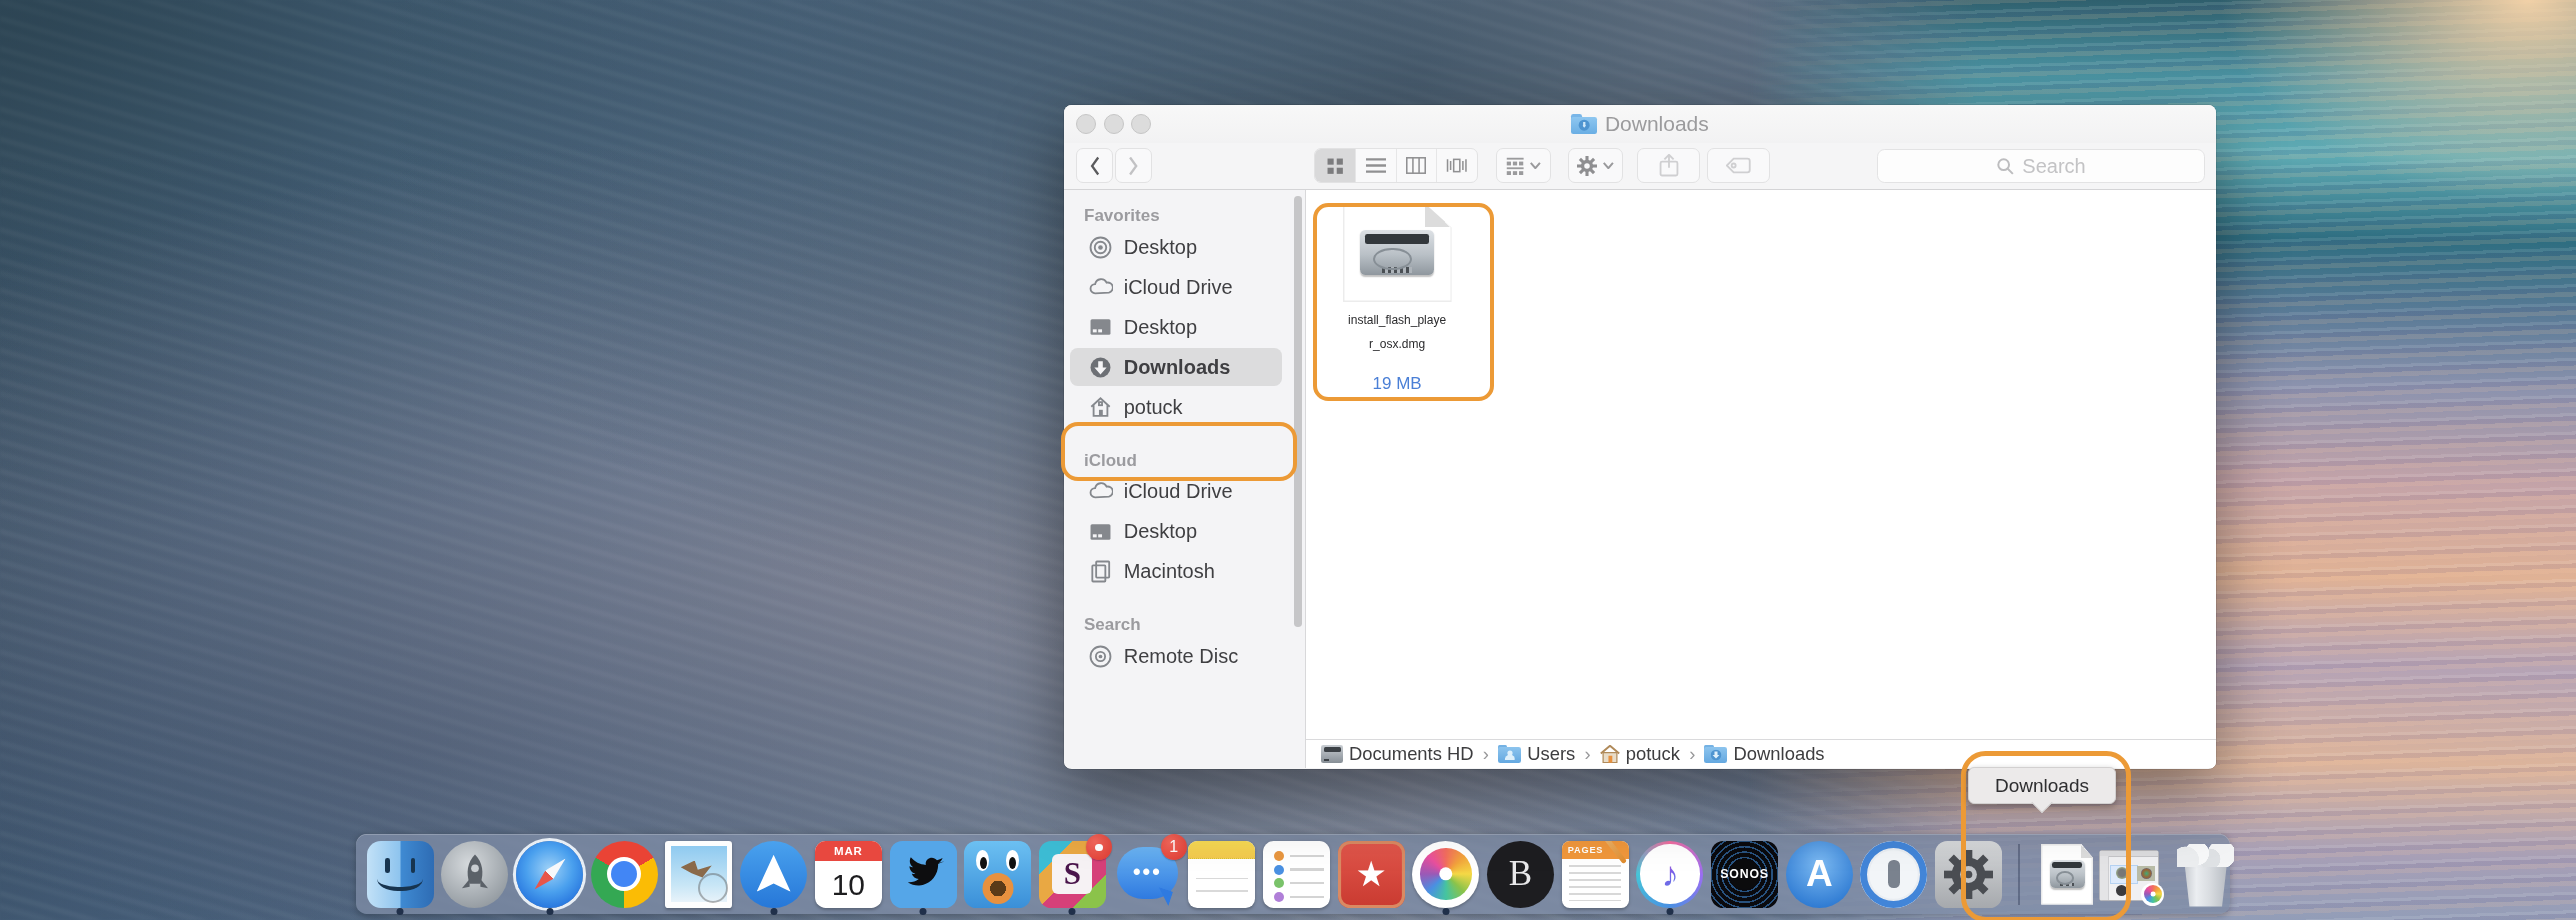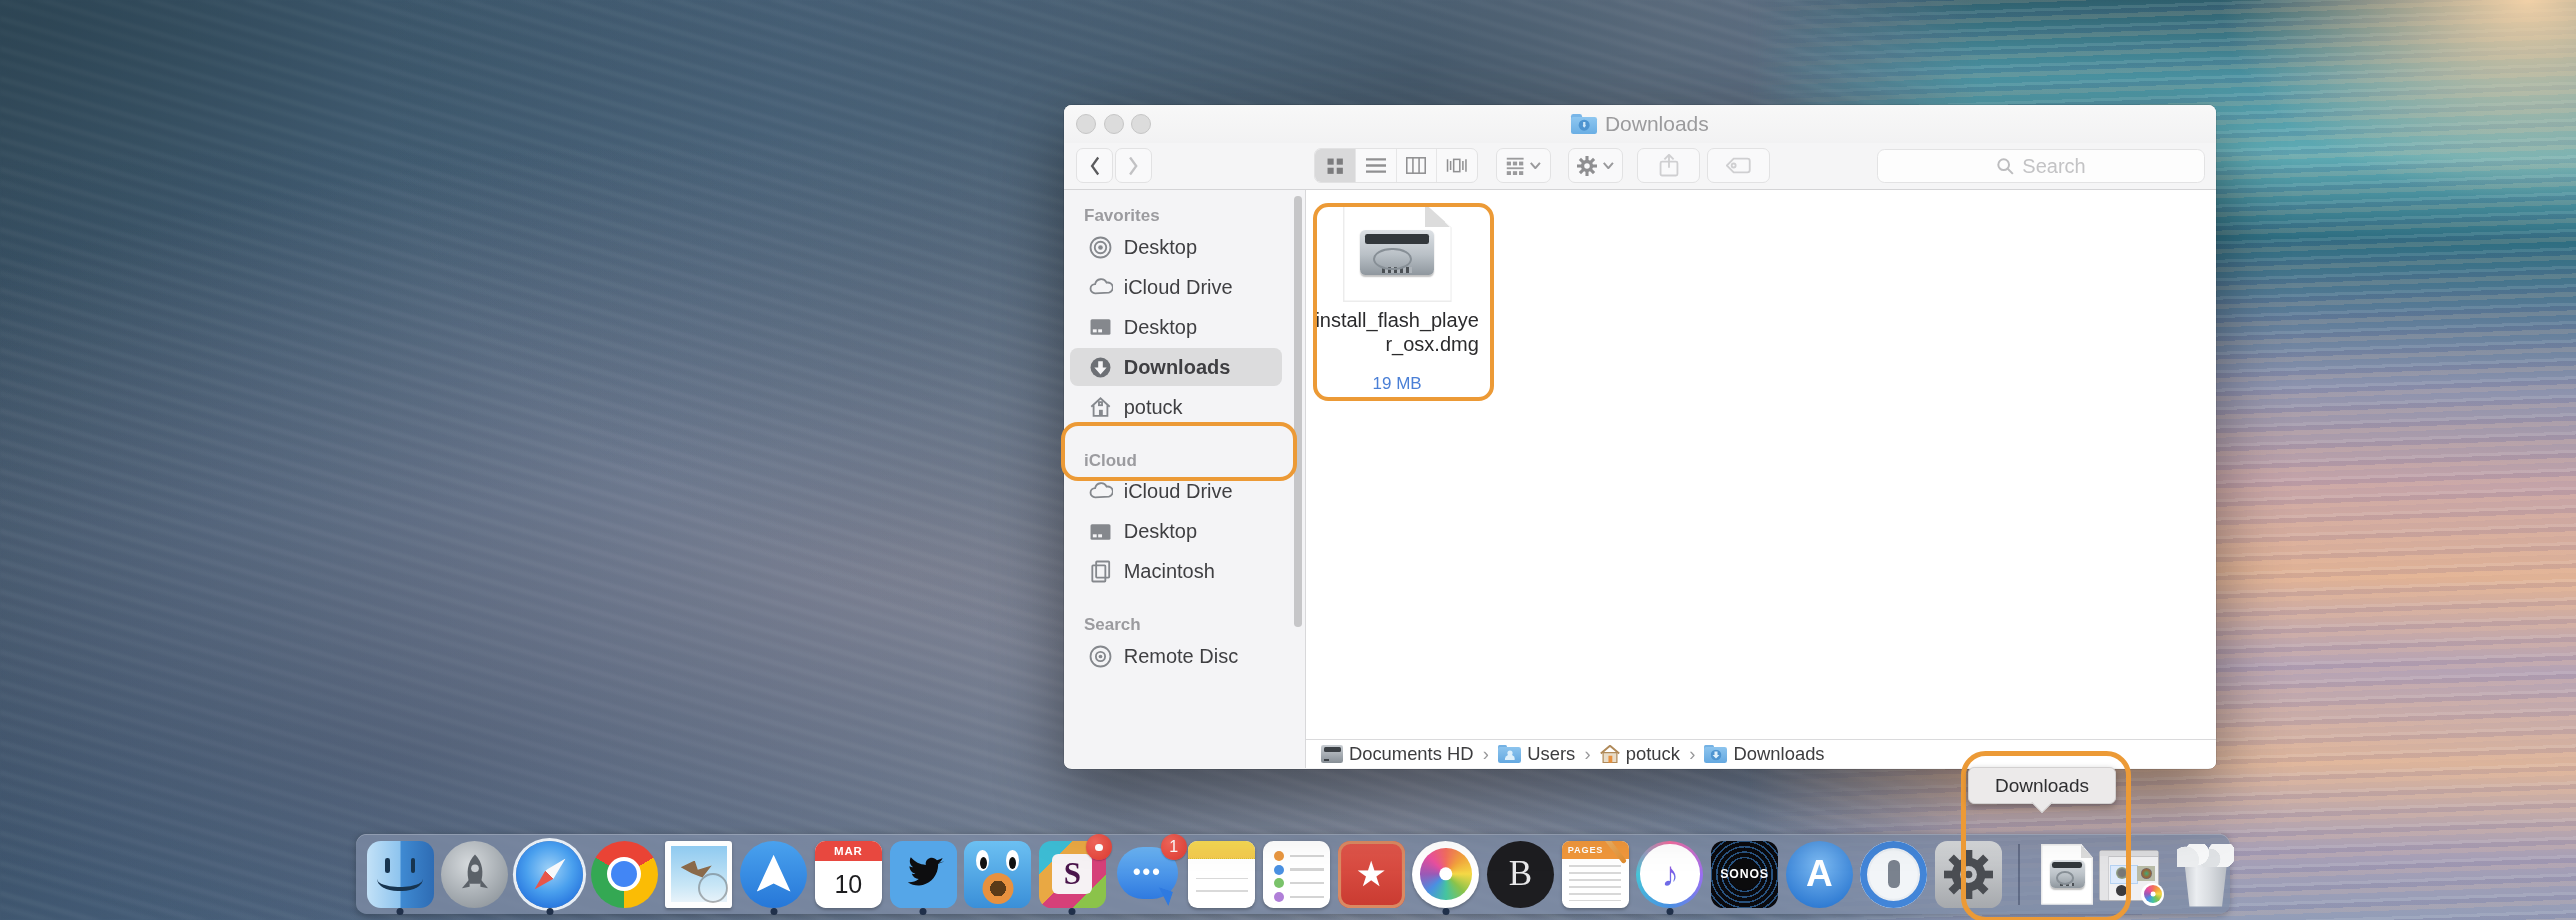--- a/index.html
+++ b/index.html
@@ -52,21 +52,21 @@
   .sb-head{height:23px;line-height:23px;padding-left:20px;font-size:17px;font-weight:bold;color:#9b9b9f;}
   .sb-gap{height:21.5px;}
   .sb-item{position:relative;height:40px;display:flex;align-items:center;gap:10.7px;padding-left:24.5px;font-size:20px;color:#3f3f42;}
   .sb-item .ic{width:24.5px;height:24.5px;flex:0 0 24.5px;display:flex;align-items:center;justify-content:center;}
   .sb-item.sel::before{content:"";position:absolute;left:6.1px;right:23px;top:0.8px;bottom:0.8px;background:#dcdcdd;border-radius:7.7px;}
   .sb-item>*{position:relative;}
   .sb-scroll{position:absolute;right:3.1px;top:6.1px;width:7.7px;height:431px;border-radius:3.8px;background:#c6c6c8;}
 
   .content{flex:1;background:#ffffff;position:relative;}
   .filetile{position:absolute;left:4.6px;top:14px;width:173px;height:190px;display:flex;flex-direction:column;align-items:center;}
-  .fname{margin-top:6.1px;font-size:20px;line-height:24px;color:#2b2b2d;text-align:right;}
+  .fname{margin-top:6.1px;font-size:12px;line-height:24px;color:#2b2b2d;text-align:center;}
   .fsize{margin-top:18px;font-size:17px;color:#4a7fd6;}
 
   .pathbar{position:absolute;left:0;right:0;bottom:0;height:28px;border-top:1.5px solid #dadadc;background:#fff;display:flex;align-items:center;padding-left:15.3px;gap:7.7px;font-size:18.4px;color:#3d3d3f;}
   .pathbar .sep{color:#98989a;font-size:18.4px;margin:0 1.5px;}
   .pitem{display:flex;align-items:center;gap:6.1px;}
 
   
   .dmgfile{position:relative;background:#fff;box-shadow:0 0 0 1.5px #ececec inset;clip-path:polygon(0 0,76% 0,100% 24%,100% 100%,0 100%);}
   .dmgfile .fold{position:absolute;right:0;top:0;width:24%;height:24%;background:linear-gradient(225deg,#f2f2f2 0 50%,#dcdcdc 50% 100%);}
   .dmgfile .drive{position:absolute;left:16%;right:16%;top:27%;height:46%;border-radius:5.4px;background:linear-gradient(180deg,#dde1e5 0%,#b9c0c6 55%,#8f979e 100%);box-shadow:0 1.5px 1.5px rgba(0,0,0,.25);}
@@ -120,21 +120,21 @@
   .icon-mail{background:#fdfdfd;border-radius:3.1px;box-shadow:0 1.5px 3.1px rgba(0,0,0,.25);}
   .icon-mail .sky{position:absolute;inset:5.4px;background:linear-gradient(180deg,#8fcaf0 0%,#c8e6f6 70%,#e8f3fa 100%);}
   .icon-mail .bird{position:absolute;left:15.3px;top:20px;width:31px;height:17px;background:#8a6a4a;clip-path:polygon(0 40%,45% 0,55% 55%,100% 30%,70% 100%,35% 75%);}
   .icon-mail .mark{position:absolute;right:4.6px;bottom:4.6px;width:26px;height:26px;border:2.3px solid rgba(90,90,90,.45);border-radius:50%;}
   
   .icon-spark{border-radius:50%;background:linear-gradient(180deg,#4aa2ee,#2677d8);}
   .icon-spark .plane{position:absolute;left:50%;top:50%;transform:translate(-50%,-52%);width:34px;height:37px;background:#fff;clip-path:polygon(50% 0,100% 100%,50% 78%,0 100%);}
   
   .icon-cal{background:#fff;border-radius:10.7px;overflow:hidden;box-shadow:0 1.5px 3.1px rgba(0,0,0,.25);}
   .icon-cal .mo{height:20px;background:#e8483f;color:#fff;font-size:11.5px;font-weight:bold;letter-spacing:0.8px;display:flex;align-items:center;justify-content:center;}
-  .icon-cal .day{height:48px;display:flex;align-items:center;justify-content:center;font-size:25px;font-weight:300;color:#1d1d1f;}
+  .icon-cal .day{height:48px;display:flex;align-items:center;justify-content:center;font-size:30px;font-weight:300;color:#1d1d1f;}
   
   .icon-twitter{border-radius:12.3px;background:#55a6e8;}
   .icon-twitter::after{content:"";position:absolute;left:50%;bottom:-7.7px;transform:translateX(-50%);border:8.4px solid transparent;border-top-color:#55a6e8;}
   
   .icon-tweetbot{border-radius:12.3px;background:linear-gradient(180deg,#6cc0f2,#3a8fd8);}
   .icon-tweetbot .eye{position:absolute;top:9.2px;width:13px;height:21.5px;border-radius:50%;background:#fff;}
   .icon-tweetbot .eye::after{content:"";position:absolute;left:3.1px;bottom:2.3px;width:7px;height:12.3px;border-radius:50%;background:#111;}
   .icon-tweetbot .beak{position:absolute;left:50%;bottom:3.1px;transform:translateX(-50%);width:31px;height:31px;border-radius:50%;background:radial-gradient(circle,#5a3a18 0 36%,#e8913f 36%);}
   
   .icon-slack{border-radius:12.3px;background:linear-gradient(135deg,#3dbcd4 0 25%,#e9a843 25% 50%,#d64079 50% 75%,#8bc34a 75% 100%);}

